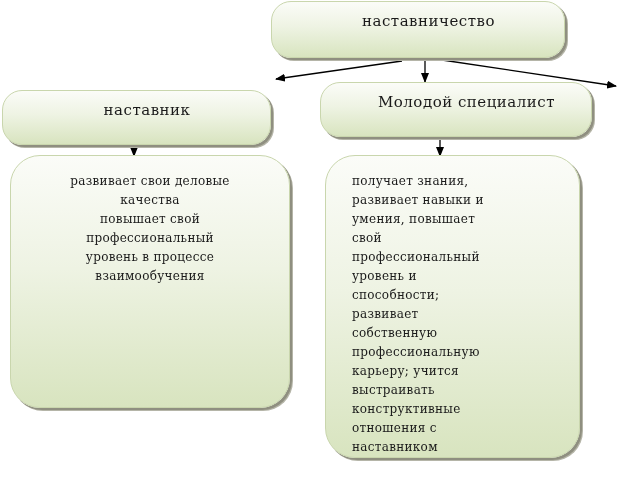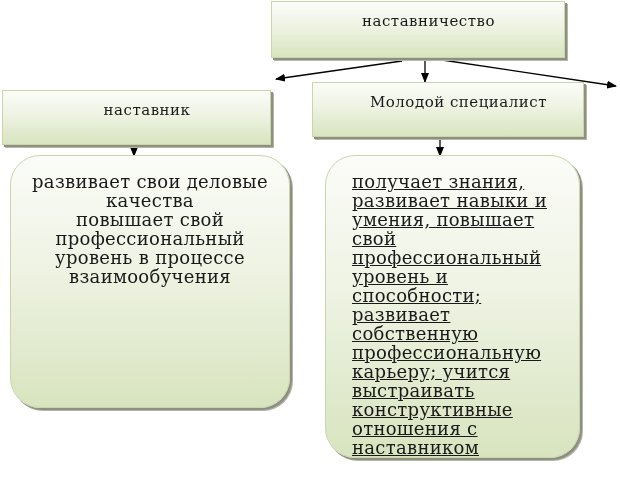--- a/index.html
+++ b/index.html
@@ -6,29 +6,29 @@
   body { width:620px; height:503px; position:relative; overflow:hidden;
          font-family:"DejaVu Serif","Liberation Serif",serif; color:#1a1a1a; }
   .box {
     position:absolute; box-sizing:border-box;
     background:linear-gradient(to bottom,#fbfcf8 0%,#eef3e3 45%,#d8e4bf 100%);
     border:1px solid #c9d6ad;
     box-shadow:2px 2px 0 #8f8f80, 3px 3px 0 #b5b5a8;
     display:flex; align-items:flex-start; justify-content:center;
     text-align:center;
   }
-  .box.header { border-radius:0; font-size:15px; letter-spacing:0.5px;padding-left:21px; }
+  .box.header { border-radius:20px; font-size:15px; letter-spacing:0.5px;padding-left:21px; }
   .box.header span { margin-top:10px; }
-  .box.detail { border-radius:30px; font-size:18px; line-height:19px; letter-spacing:0.3px; }
+  .box.detail { border-radius:30px; font-size:12px; line-height:19px; letter-spacing:0.3px; }
   #b-top   { left:271px; top:1px;  width:294px; height:57px; }
   #b-left  { left:2px;   top:90px; width:269px; height:55px; }
-  #b-right { left:312px; top:82px; width:272px; height:55px; }
+  #b-right { left:320px; top:82px; width:272px; height:55px; }
   #b-left-detail  { left:10px;  top:155px; width:280px; height:253px; padding:16px 18px 0 18px; }
   #b-right-detail { left:325px; top:155px; width:255px; height:303px; padding:16px 28px 0 26px;
-                    text-align:left; justify-content:flex-start;text-decoration:underline; }
+                    text-align:left; justify-content:flex-start; }
   .detail-text { white-space:pre-line; }
   svg.arrows { position:absolute; left:0; top:0; width:620px; height:503px; pointer-events:none; }
 </style>
 </head>
 <body>
 
 <svg class="arrows" viewBox="0 0 620 503">
   <defs>
     <marker id="ah" markerWidth="10" markerHeight="8" refX="9" refY="4" orient="auto" markerUnits="userSpaceOnUse">
       <path d="M0,0 L10,4 L0,8 Z" fill="#000"></path>

